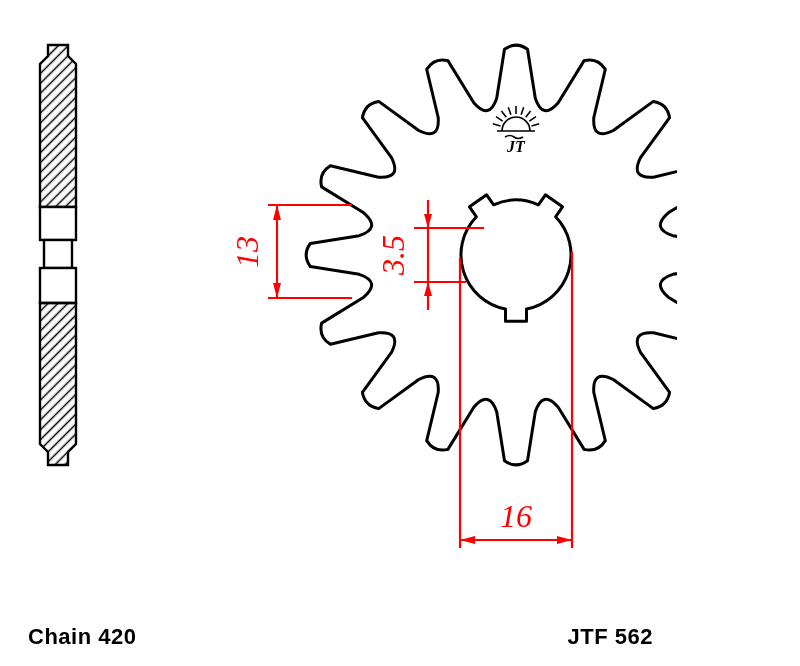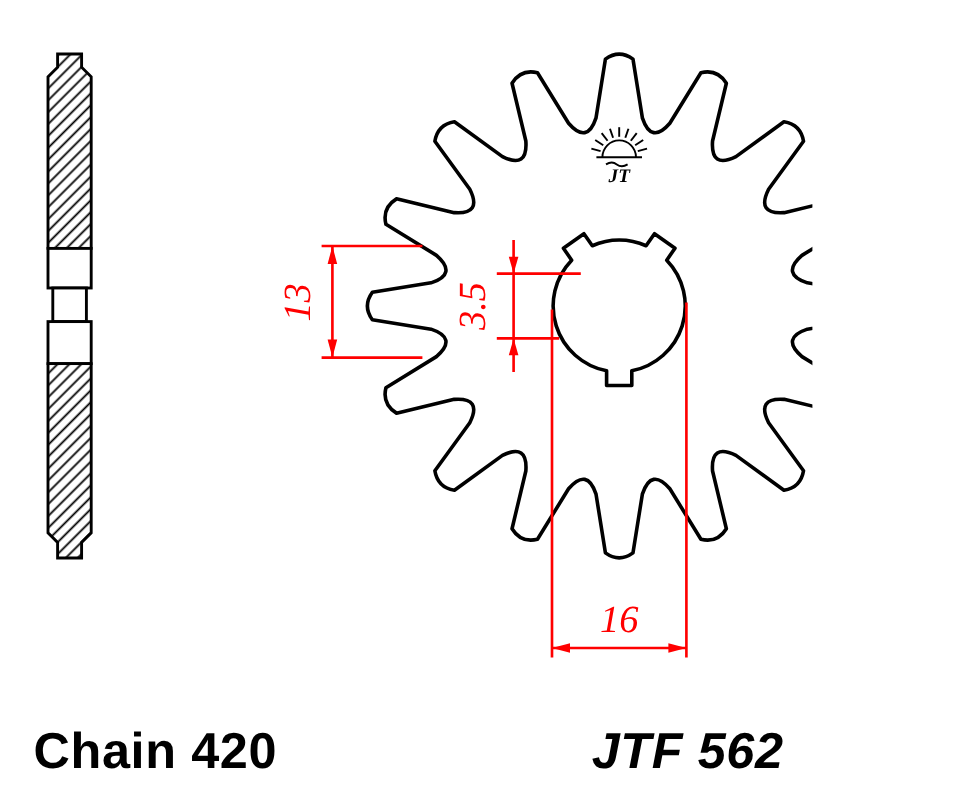--- a/index.html
+++ b/index.html
@@ -29,27 +29,27 @@
     font-family:"Liberation Serif",serif;
     font-style:italic;
     font-weight:bold;
     font-size:16px;
     text-anchor:middle;
   }
   .label{
     position:absolute;
     bottom:16px;
     font-weight:bold;
-    font-size:42px;
+    font-size:22px;
     color:var(--ink,#000);
     letter-spacing:0.5px;
     white-space:nowrap;
   }
   .label.left{left:28px;}
-  .label.right{right:24px;font-style:italic;}
+  .label.right{right:24px;}
 </style>
 </head>
 <body>
 
 <div class="canvas" style="--dim: #ff0000; --ink: #000000; --bg: #ffffff;">
   <svg width="800" height="666" viewBox="0 0 800 666">
     <defs>
       <pattern id="hatch" width="7" height="7" patternUnits="userSpaceOnUse" patternTransform="rotate(45)">
         <line x1="3.5" y1="0" x2="3.5" y2="7" stroke="#000" stroke-width="1.5"></line>
       </pattern>

